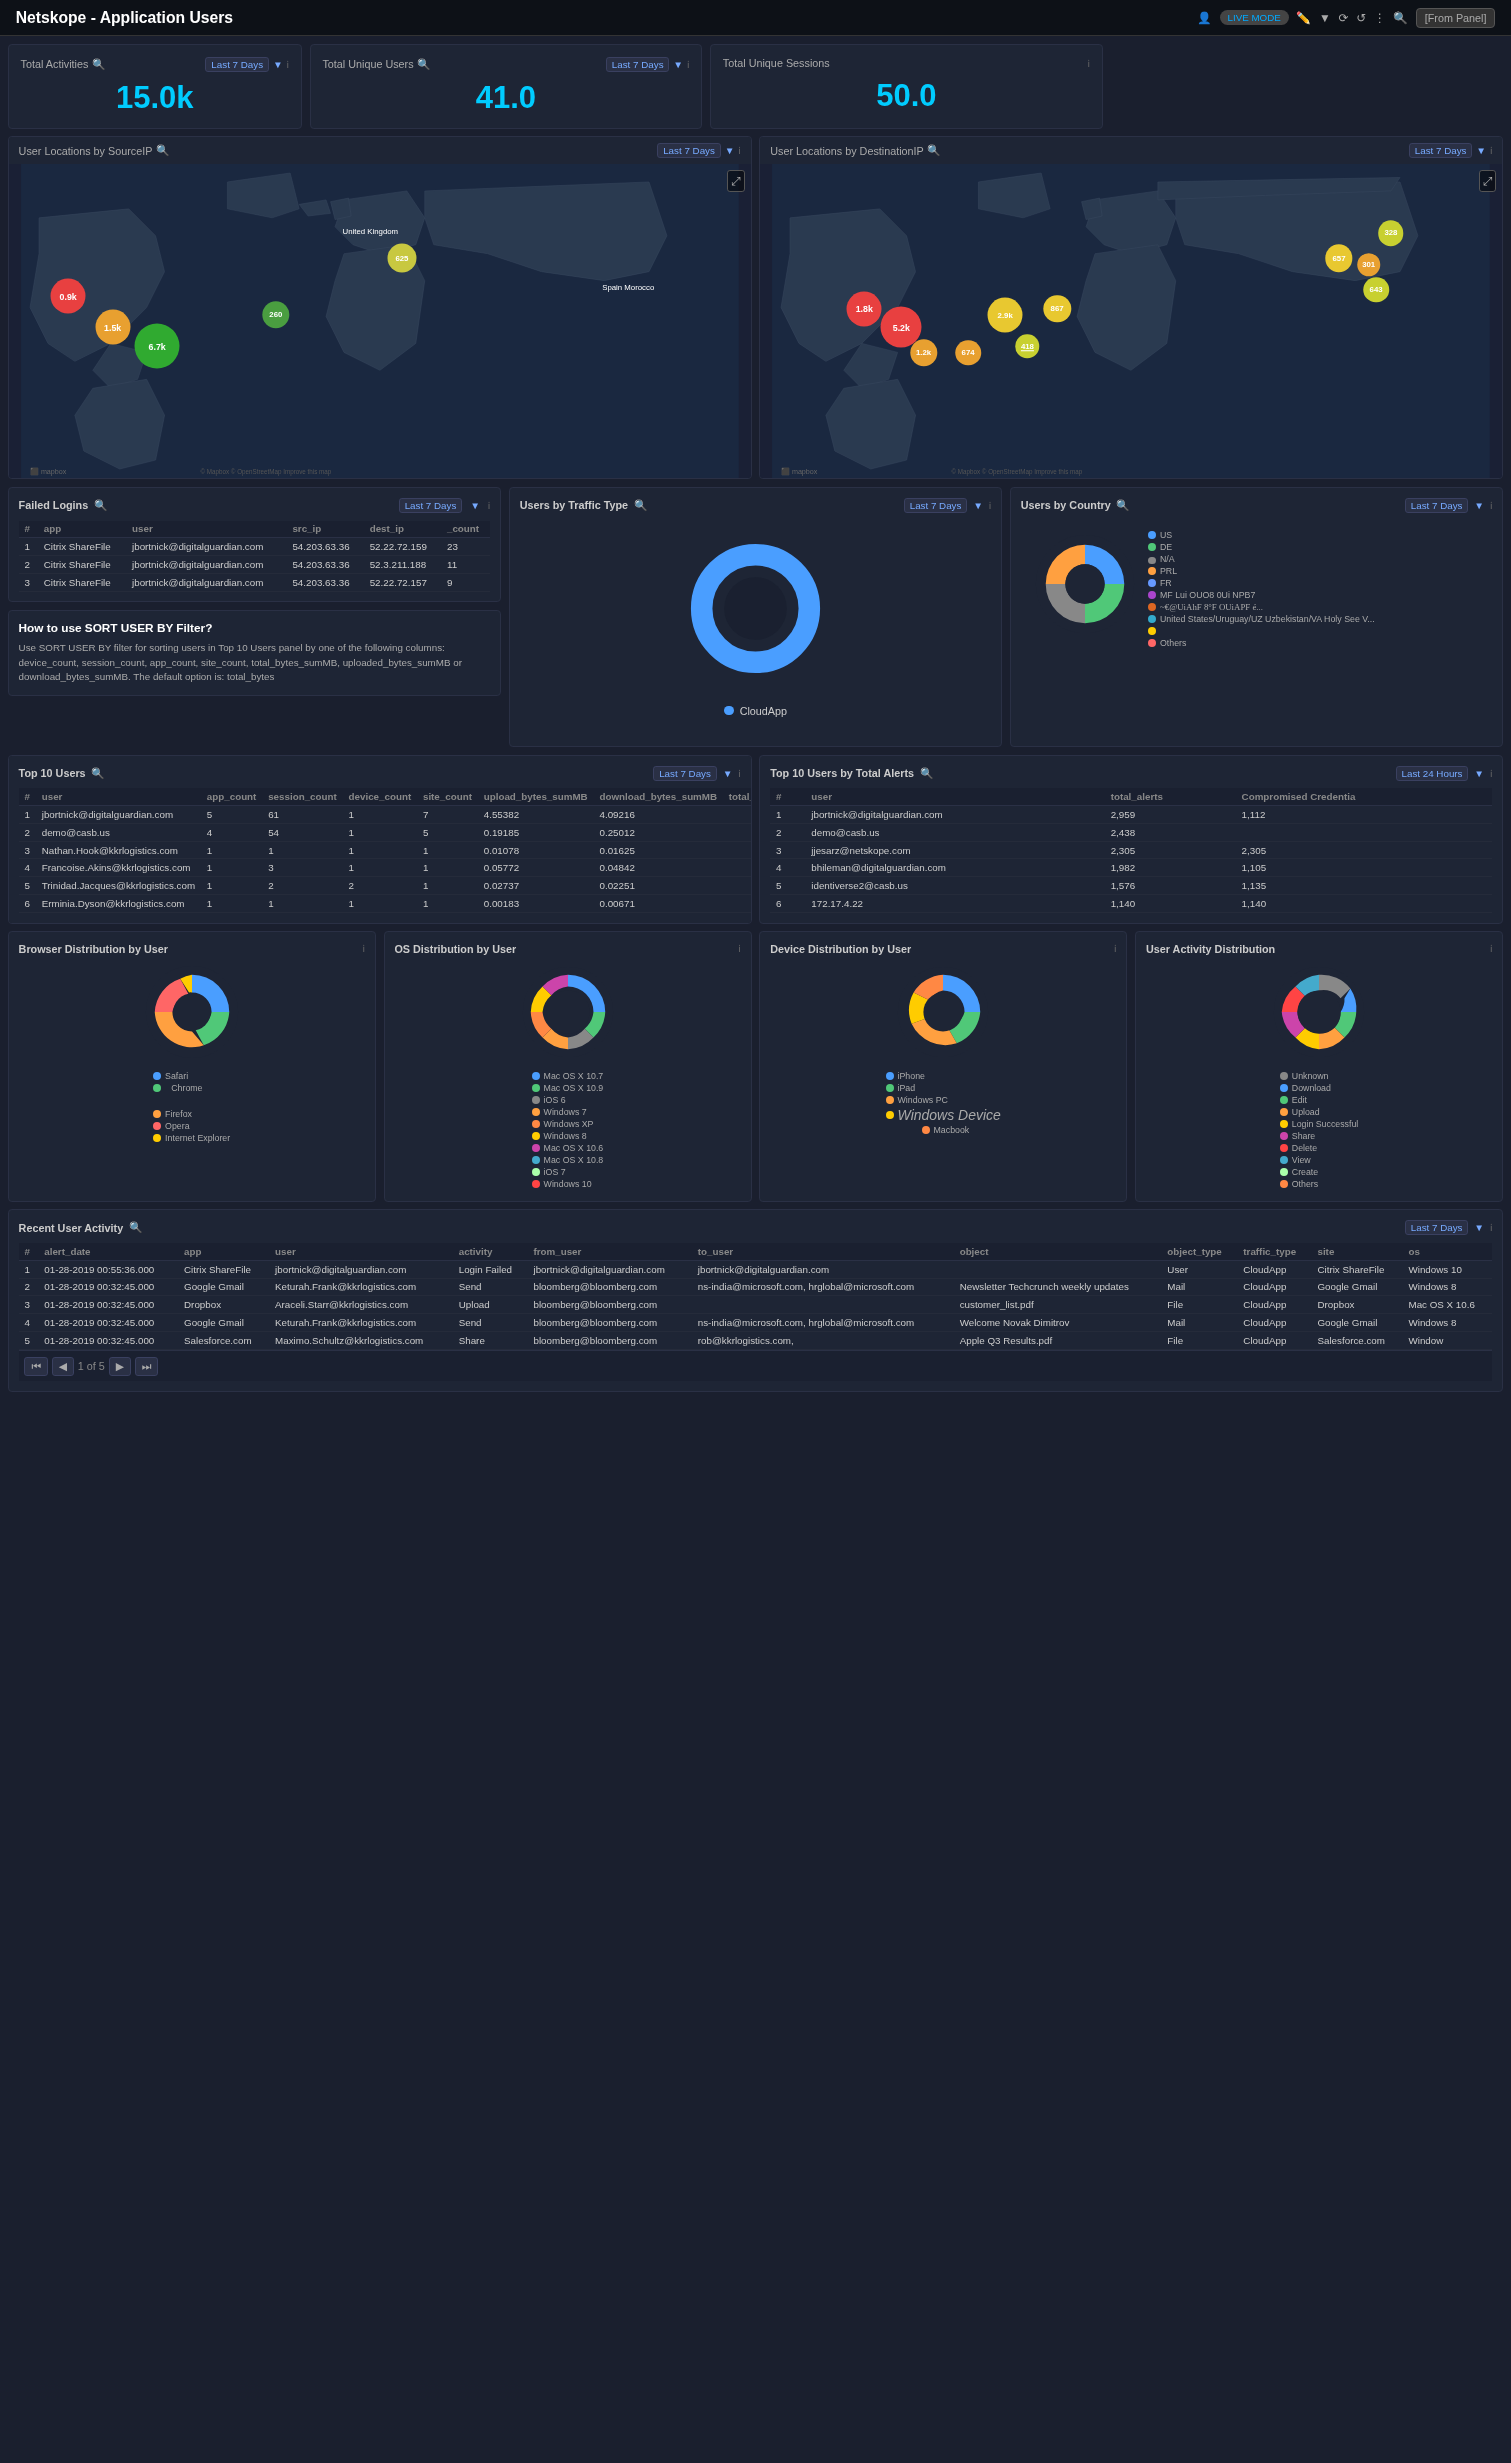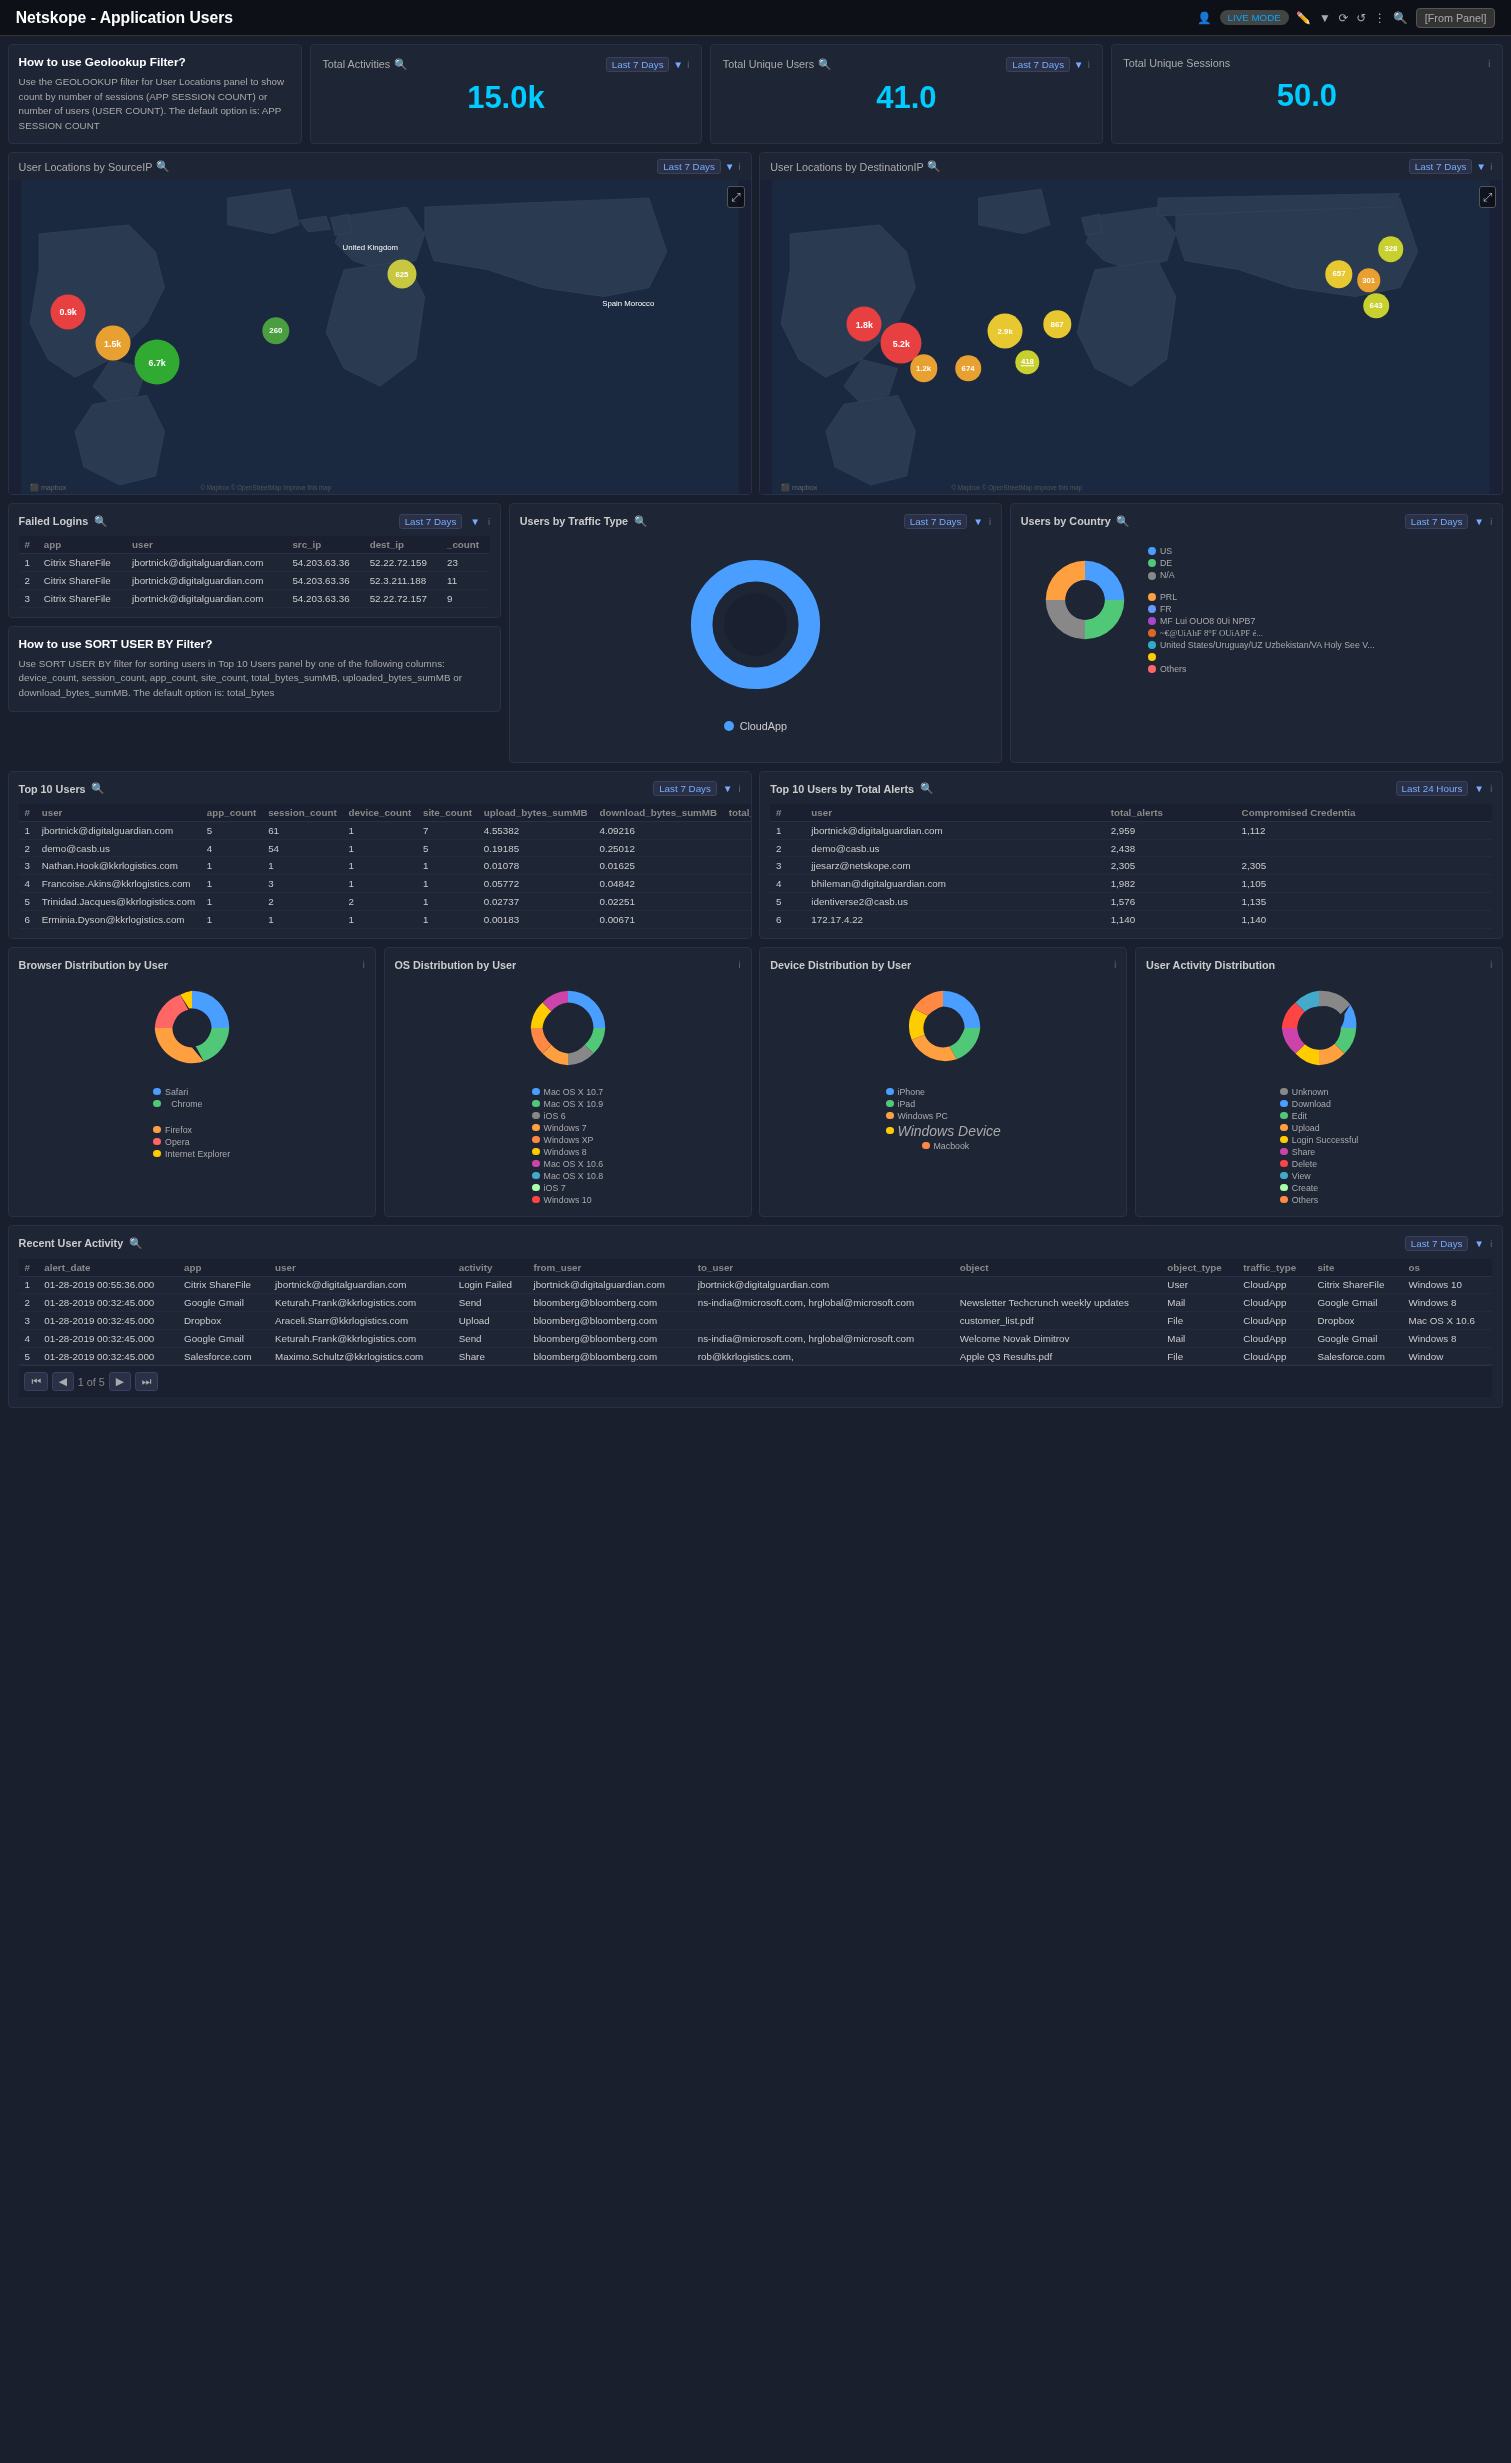--- a/index.html
+++ b/index.html
@@ -80,24 +80,20 @@
     <span>⋮</span>
     <span>🔍</span>
     <span class="panel-btn">[From Panel]</span>
   </div>
 </div>
 
 <div class="main">
 
   <div style="display:grid; grid-template-columns: 294px 1fr 1fr 1fr; gap:7.8px; margin-bottom:7.8px;">
 
-    <div class="info-card">
-      <div class="info-card-title">How to use Geolookup Filter?</div>
-      <div class="info-card-text">Use the GEOLOOKUP filter for User Locations panel to show count by number of sessions (APP SESSION COUNT) or number of users (USER COUNT). The default option is: APP SESSION COUNT</div>
-    </div>
 
     <div class="metric-card">
       <div class="metric-header">
         <span class="metric-title">Total Activities</span>
         <span style="color:#666;">🔍</span>
         <span class="time-badge">Last 7 Days</span>
         <span style="color:#7af; font-size:9.8px;">▼</span>
         <span style="color:#666; font-size:9.8px;">ℹ</span>
       </div>
       <div class="metric-value">15.0k</div>
@@ -329,21 +325,21 @@
         <div style="flex:1;">
           <div id="country-legend-items">
               <div style="display: flex; align-items: center; gap: 3.9px; margin-bottom: 2px;">
                 <div style="width:7.8px;height:7.8px;border-radius:50%;background:#4a9eff;flex-shrink:0;"></div>
                 <span style="font-size:8.8px;color:#aaa;">US</span>
               </div>
               <div style="display: flex; align-items: center; gap: 3.9px; margin-bottom: 2px;">
                 <div style="width:7.8px;height:7.8px;border-radius:50%;background:#50c878;flex-shrink:0;"></div>
                 <span style="font-size:8.8px;color:#aaa;">DE</span>
               </div>
-              <div style="display: flex; align-items: flex-end; gap: 3.9px; margin-bottom: 12px;">
+              <div style="display: flex; align-items: flex-end; gap: 3.9px; margin-bottom: 2px;">
                 <div style="width:7.8px;height:7.8px;border-radius:50%;background:#888888;flex-shrink:0;"></div>
                 <span style="font-size:8.8px;color:#aaa;">N/A</span>
               </div>
               <div style="display: flex; align-items: center; gap: 3.9px; margin-bottom: 2px;">
                 <div style="width:7.8px;height:7.8px;border-radius:50%;background:#ffa040;flex-shrink:0;"></div>
                 <span style="font-size:8.8px;color:#aaa;">PRL</span>
               </div>
               <div style="display: flex; align-items: center; gap: 3.9px; margin-bottom: 2px;">
                 <div style="width:7.8px;height:7.8px;border-radius:50%;background:#6699ff;flex-shrink:0;"></div>
                 <span style="font-size:8.8px;color:#aaa;">FR</span>

